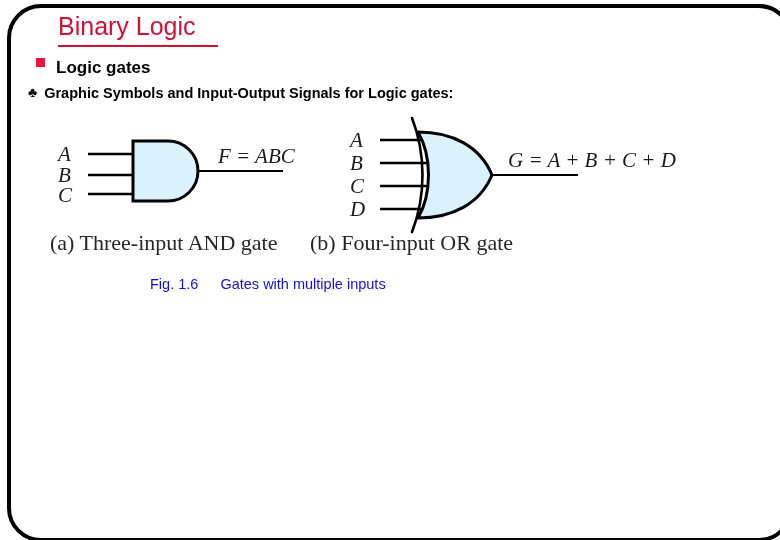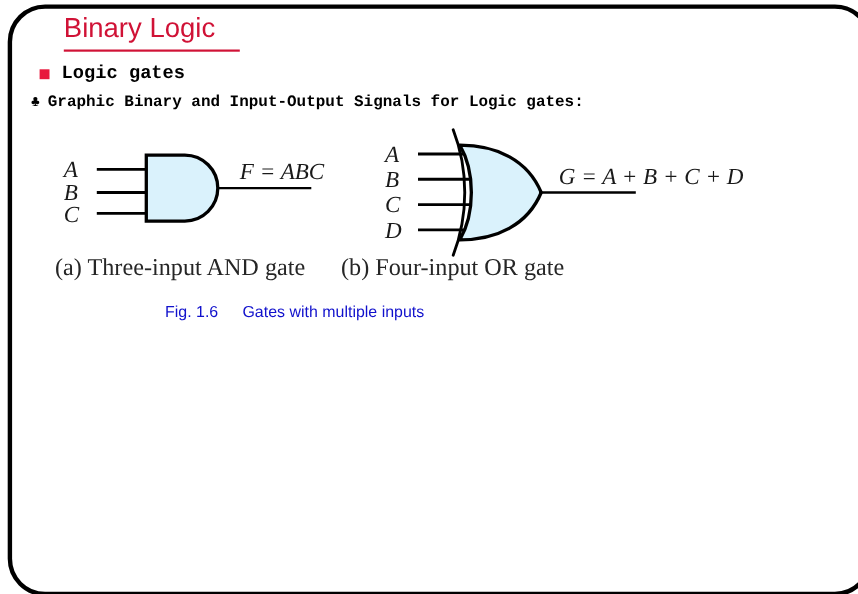--- a/index.html
+++ b/index.html
@@ -45,23 +45,21 @@
     top: 45px;
     width: 160px;
     height: 2px;
     background: #d01236;
   }
 
   
   .bullet-row {
     position: absolute;
     display: flex;
-    align-items: center;
     white-space: nowrap;
-    font-family: Liberation Mono, monospace;
   }
   #bullet1 { left: 36px; top: 58px; }
   #bullet2 { left: 28px; top: 85px; }
 
   .sq-bullet {
     width: 9px;
     height: 9px;
     background: #e8173d;
     margin-right: 11px;
     flex: 0 0 auto;
@@ -134,21 +132,21 @@
   <div id="title">Binary Logic</div>
   <div id="title-underline"></div>
 
   <div class="bullet-row" id="bullet1">
     <span class="sq-bullet"></span>
     <span class="btxt">Logic gates</span>
   </div>
 
   <div class="bullet-row" id="bullet2">
     <span class="club-bullet">♣</span>
-    <span class="btxt">Graphic Binary and Input-Output Signals for Logic gates:</span>
+    <span class="btxt">Graphic Symbols and Input-Output Signals for Logic gates:</span>
   </div>
 
   <div id="figure">
     <svg width="780" height="190" viewBox="0 0 780 190" xmlns="http://www.w3.org/2000/svg">
 
       <g>
 
         <line x1="88" y1="44" x2="133" y2="44" stroke="#000" stroke-width="2.6"></line>
         <line x1="88" y1="65" x2="133" y2="65" stroke="#000" stroke-width="2.6"></line>
         <line x1="88" y1="84" x2="133" y2="84" stroke="#000" stroke-width="2.6"></line>

